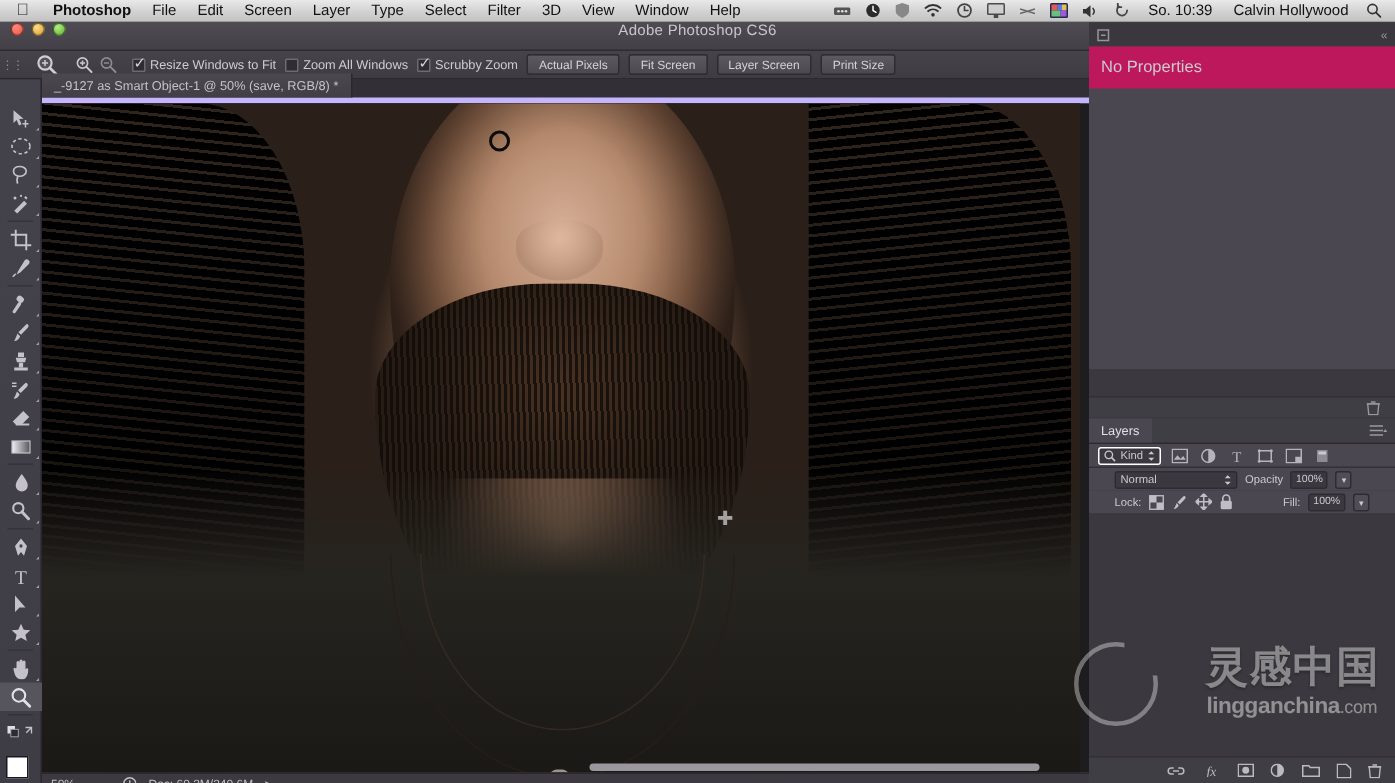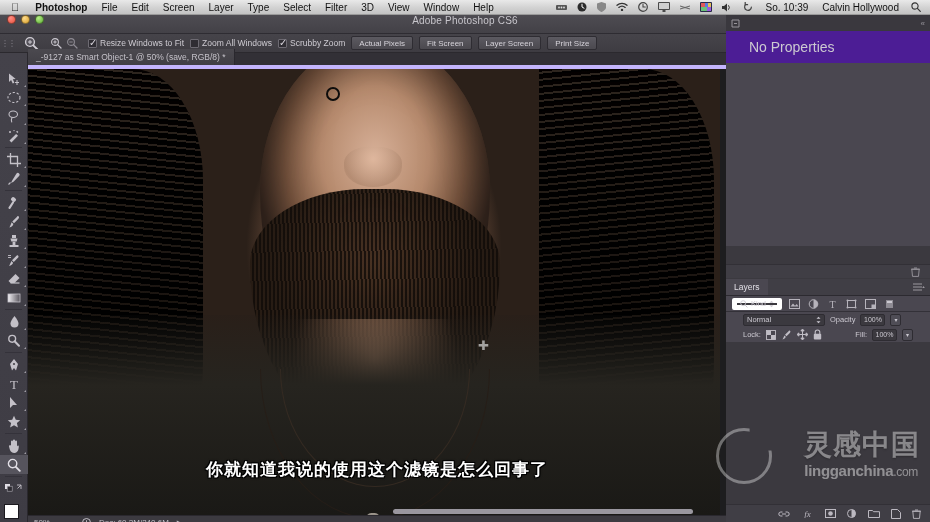--- a/index.html
+++ b/index.html
@@ -261,38 +261,38 @@
     height: 17px; background: #403e45; display: flex; align-items: stretch;
     border-bottom: 1px solid #2c2a30;
   }
   .ptab {
     padding: 0 8px; display: flex; align-items: center;
     font-size: 8.5px; color: #8e8b93; white-space: nowrap;
   }
   .ptab.active { background: #4a4750; color: #e2dfe6; }
   .ptab-menu { margin-left: auto; padding: 0 5px; display: flex; align-items: center; color: #9b989f; font-size: 9px; }
   .panel-body {
-    background: #4c1d95; padding: 8px 23px;
-    font-size: 14px; color: #ccc9d1;
+    background: #be185d; padding: 8px 8px;
+    font-size: 11px; color: #ccc9d1;
   }
   .props-panel { height: 215px; background: #4a4750; }
   .props-footer {
     position: absolute; left: 0; right: 0; top: 249px; height: 14px;
     background: #403e45; border-top: 1px solid #323036;
     display: flex; align-items: center; justify-content: flex-end; gap: 8px;
     padding-right: 10px; color: #9b989f; font-size: 8px;
   }
 
   .layers-panel { position: absolute; left: 0; right: 0; top: 264px; bottom: 0; background: #3b393f; }
   .layers-filter {
     height: 16px; background: #4a4750; display: flex; align-items: center; gap: 6px;
     padding: 0 6px; border-bottom: 1px solid #333138;
   }
   .kind-dd {
-    height: 12px; padding: 0 3px; background: #3b393f; border: 5px solid #ffffff;
+    height: 12px; padding: 0 3px; background: #3b393f; border: 1px solid #ffffff;
     border-radius: 2px; display: flex; align-items: center; gap: 3px;
     font-size: 7.5px; color: #cbc8d0;
   }
   .filt-icon { width: 13px; height: 12px; display: flex; align-items: center; justify-content: center; color: #b6b3bb; }
   .blend-row, .lock-row {
     height: 15px; background: #4a4750; display: flex; align-items: center; gap: 5px;
     padding: 0 17px; font-size: 7.5px; color: #cbc8d0;
   }
   .blend-dd {
     width: 82px; height: 12px; background: #3b393f; border: 1px solid #2e2c32;
@@ -687,21 +687,20 @@
         <div class="lips"></div>
         <div class="beard"></div>
         <div class="neck"></div>
         <div class="shirt"></div>
         <div class="necklace"></div>
         <div class="necklace n2"></div>
         <div class="pendant"></div>
         <div class="ear-ring"></div>
       </div>
       <span class="crosshair">✚</span>
-      <div class="subtitle">你就知道我说的使用这个滤镜是怎么回事了</div>
     </div>
 
     <div class="vscroll">
       <div class="thumb"></div>
     </div>
     <div class="hscroll">
       <div class="thumb"></div>
     </div>
 
     <div class="statusbar">

